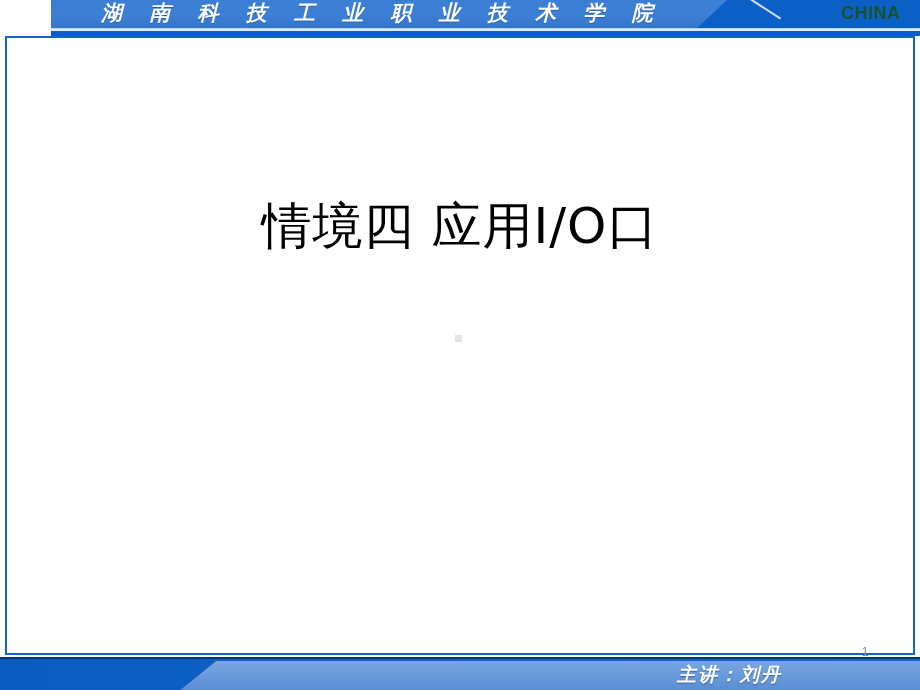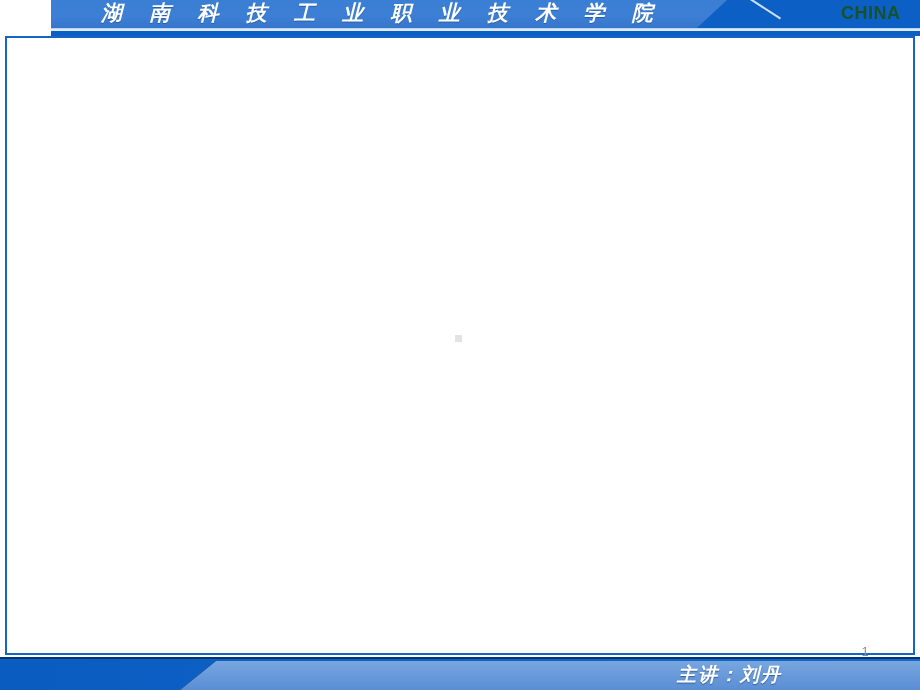--- a/index.html
+++ b/index.html
@@ -228,20 +228,21 @@
     <div class="header-diag"></div>
     <div class="header-underline-a"></div>
     <div class="header-underline-b"></div>
     <div class="header-band"></div>
     <div class="school-name">湖 南 科 技 工 业 职 业 技 术 学 院</div>
     <div class="china-label">CHINA</div>
   </div>
 
   <div class="content-frame"></div>
 
+  <div class="slide-title">情境四 应用I/O口</div>
 
   <div class="placeholder-dot"></div>
 
   <div class="footer">
     <div class="footer-base"></div>
     <div class="footer-wedge-edge"></div>
     <div class="footer-wedge"></div>
     <div class="footer-topline"></div>
     <div class="presenter">主讲：刘丹</div>
   </div>

